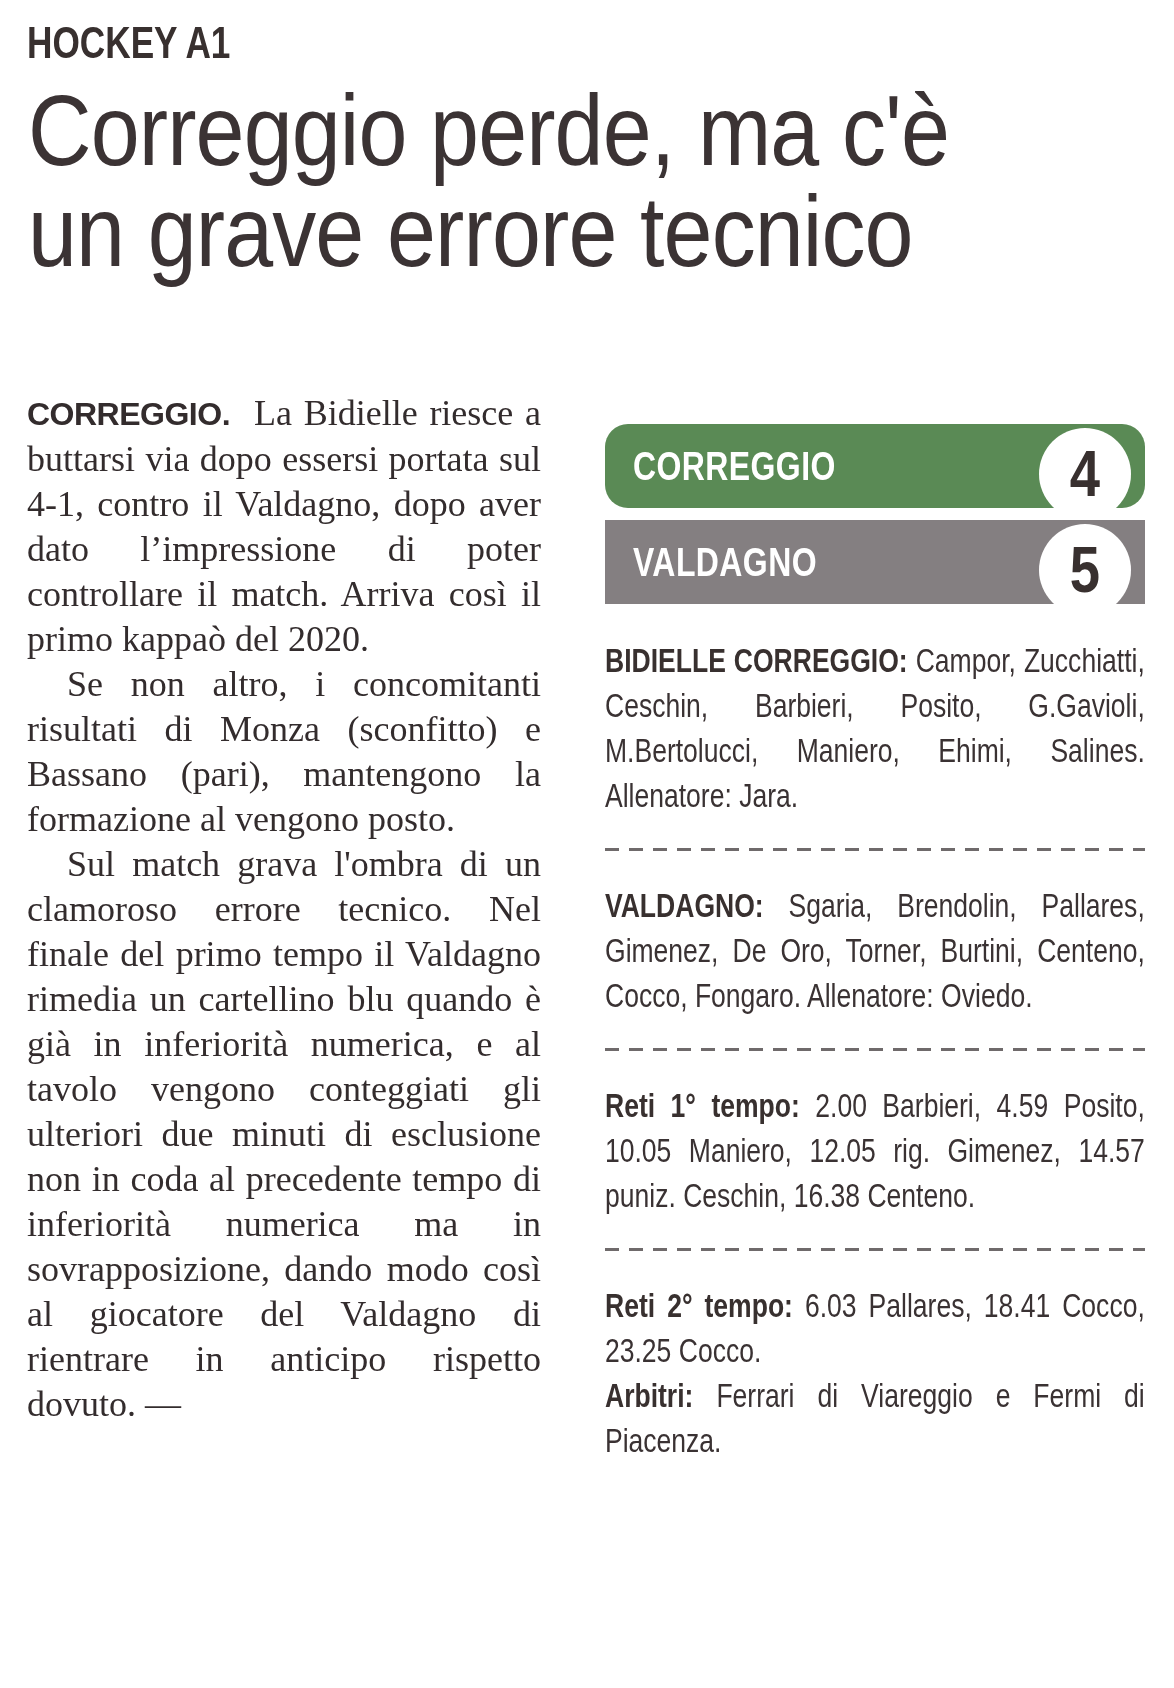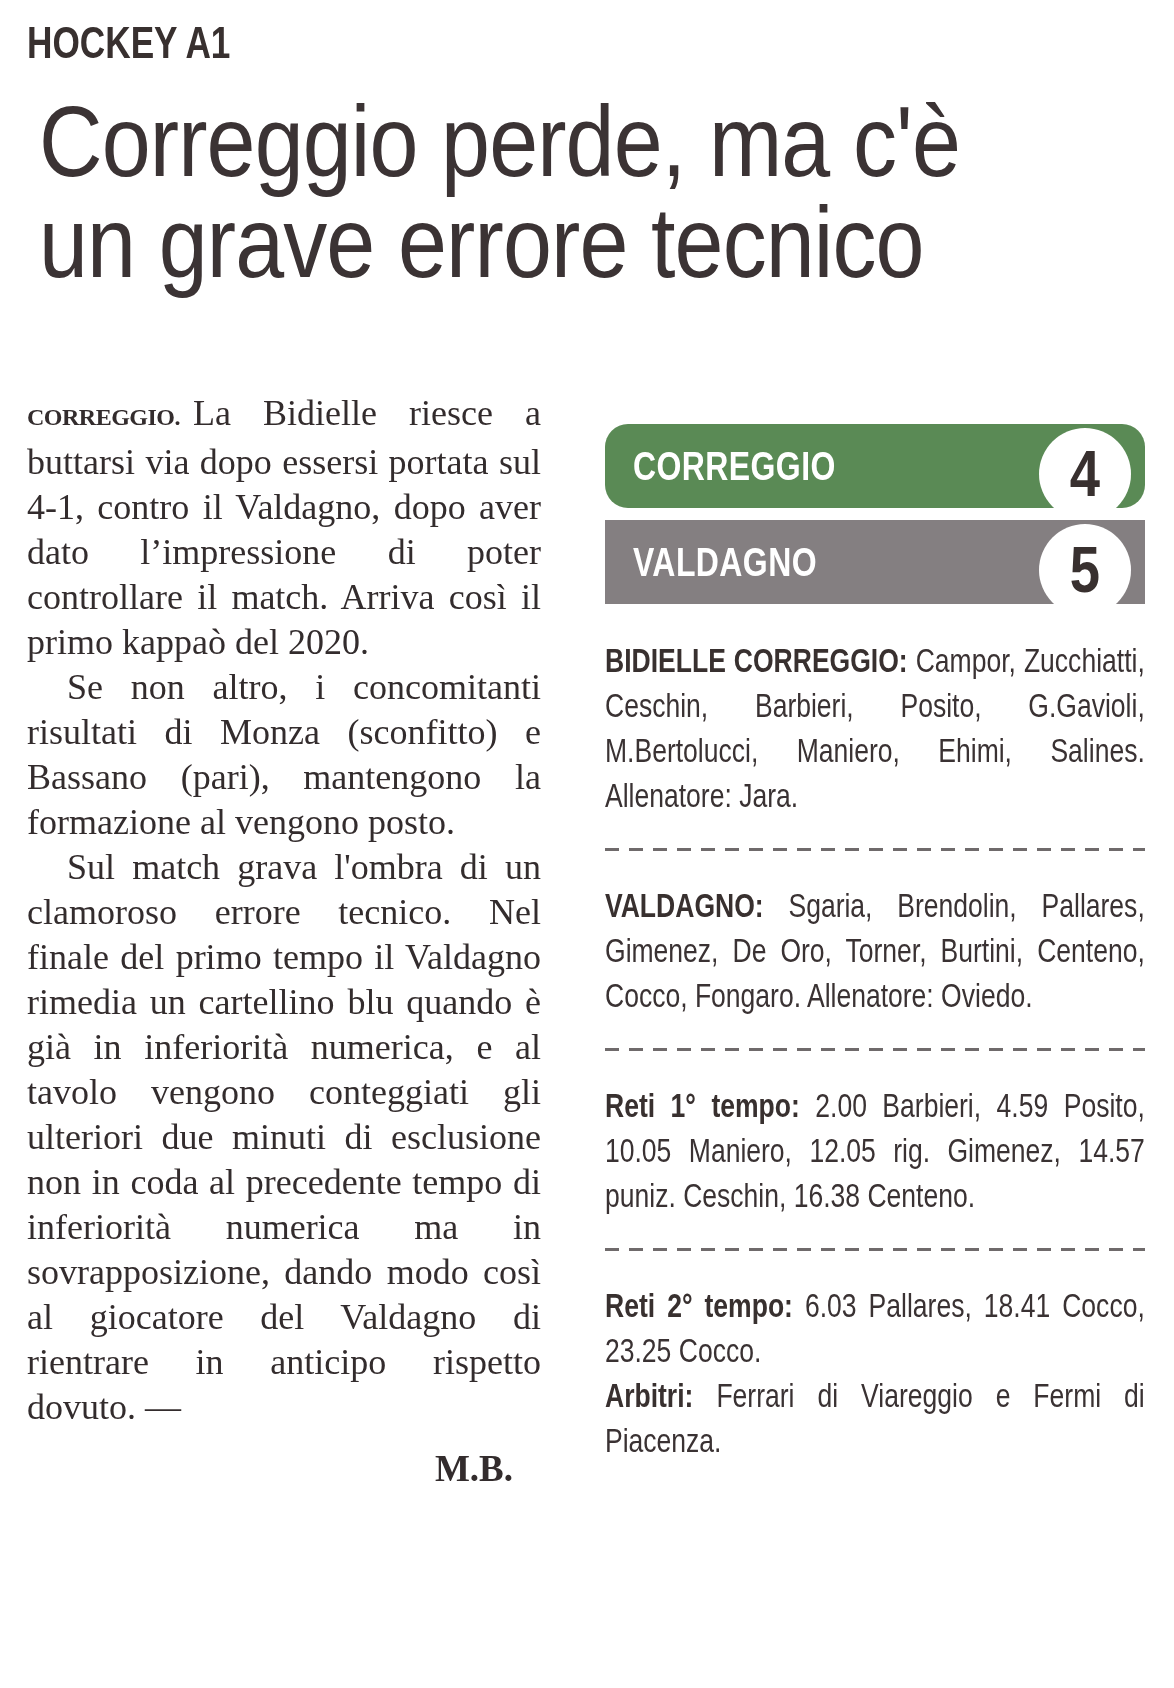--- a/index.html
+++ b/index.html
@@ -3,32 +3,32 @@
 <meta charset="utf-8">
 <style>
   html,body{margin:0;padding:0;background:#ffffff;}
   .page{position:relative;width:1174px;height:1688px;background:#ffffff;overflow:hidden;
         font-family:"Liberation Sans",sans-serif;color:#38302f;}
 
   
   .kicker-wrap{position:absolute;left:27px;top:18px;}
   .kicker{display:inline-block;font-weight:bold;font-size:44px;color:#38302f;
           transform:scaleX(0.80);transform-origin:0 0;white-space:nowrap;}
-  .headline-wrap{position:absolute;left:24px;top:76px;margin:15px;font-weight:normal;}
+  .headline-wrap{position:absolute;left:24px;top:76px;margin:4px;font-weight:normal;}
   .headline{display:block;width:1090px;font-size:100px;line-height:101px;letter-spacing:-1px;
             color:#3b3334;transform:scaleX(0.88);transform-origin:0 0;}
 
   
   .left-col{position:absolute;left:27px;top:391px;width:514px;
             font-family:"Liberation Serif",serif;font-size:36px;line-height:45px;
             color:#332c2d;text-align:justify;}
   .body-p{margin:0;}
   .body-p.indent{text-indent:40px;}
-  .dateline{font-family:Liberation Serif, serif;font-weight:bold;font-size:24px;
-            letter-spacing:-0.5px;margin-right:13px;}
+  .dateline{font-family:Liberation Sans, sans-serif;font-weight:bold;font-size:32px;
+            letter-spacing:-0.5px;margin-right:24px;}
   .byline{margin-top:16px;text-align:right;padding-right:28px;font-weight:bold;
           font-size:37px;font-family:"Liberation Serif",serif;color:#332c2d;}
 
   
   .right-col{position:absolute;left:605px;top:424px;width:540px;}
   .score-row{position:relative;height:84px;margin-bottom:12px;}
   .row-home{background:#5a8a55;border-radius:23px;}
   .row-away{background:#847f81;text-align:center;}
   .team{position:absolute;left:28px;top:0;line-height:84px;color:#ffffff;font-weight:bold;
         font-size:40px;letter-spacing:0.5px;transform:scaleX(0.80);transform-origin:0 50%;
@@ -54,21 +54,20 @@
   </div>
 
   <h1 class="headline-wrap">
     <span class="headline">Correggio perde, ma c'è un grave errore tecnico</span>
   </h1>
 
   <section class="left-col">
     <p class="body-p"><span class="dateline">CORREGGIO.</span><span>La Bidielle riesce a buttarsi via dopo essersi portata sul 4-1, contro il Valdagno, dopo aver dato l’impressione di poter controllare il match. Arriva così il primo kappaò del 2020.</span></p>
     <p class="body-p indent">Se non altro, i concomitanti risultati di Monza (sconfitto) e Bassano (pari), mantengono la formazione al vengono posto.</p>
     <p class="body-p indent">Sul match grava l'ombra di un clamoroso errore tecnico. Nel finale del primo tempo il Valdagno rimedia un cartellino blu quando è già in inferiorità numerica, e al tavolo vengono conteggiati gli ulteriori due minuti di esclusione non in coda al precedente tempo di inferiorità numerica ma in sovrapposizione, dando modo così al giocatore del Valdagno di rientrare in anticipo rispetto dovuto. —</p>
-    <div class="byline">M.B.</div>
   </section>
 
   <aside class="right-col">
 
     <div class="scoreboard">
       <div class="score-row row-home">
         <span class="team">CORREGGIO</span>
         <span class="score-circle">
           <span class="score-num">4</span>
         </span>

